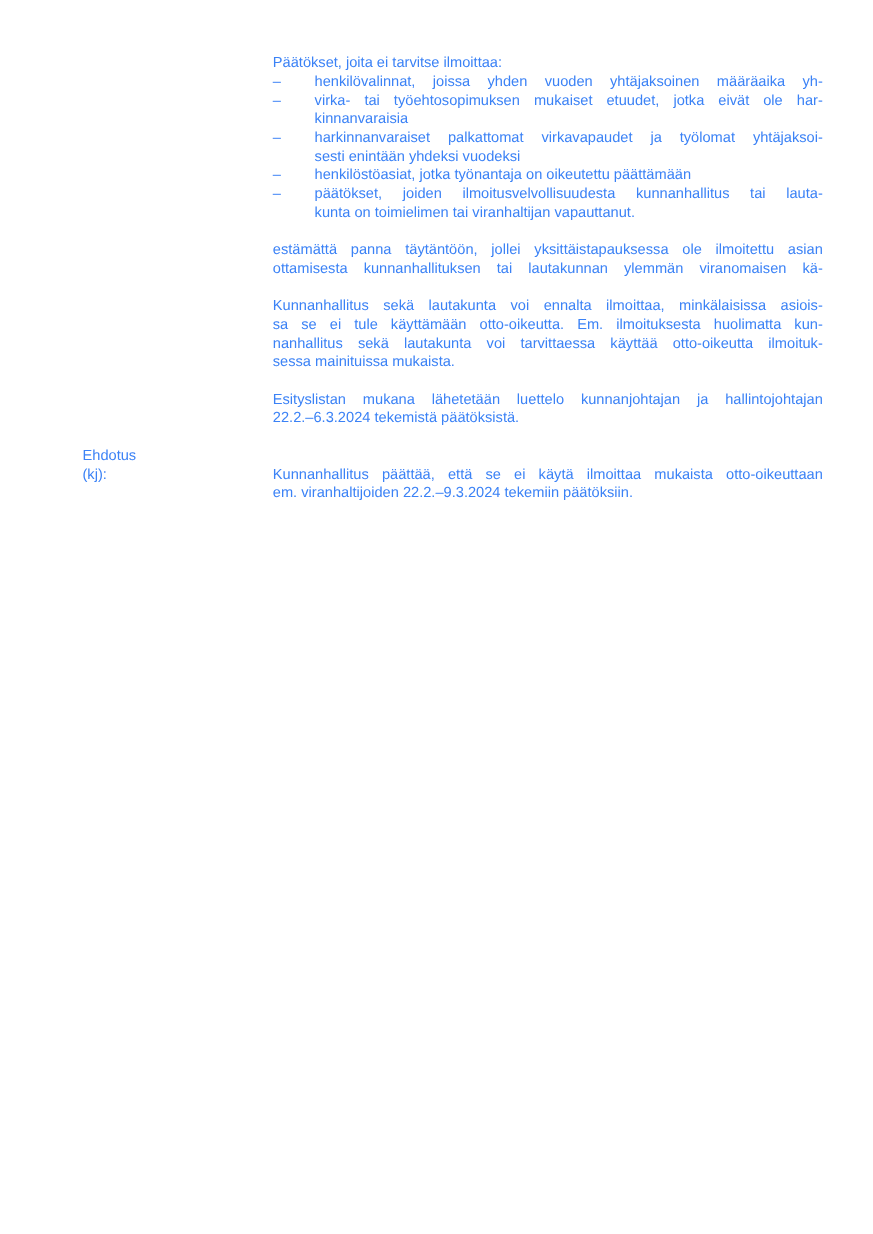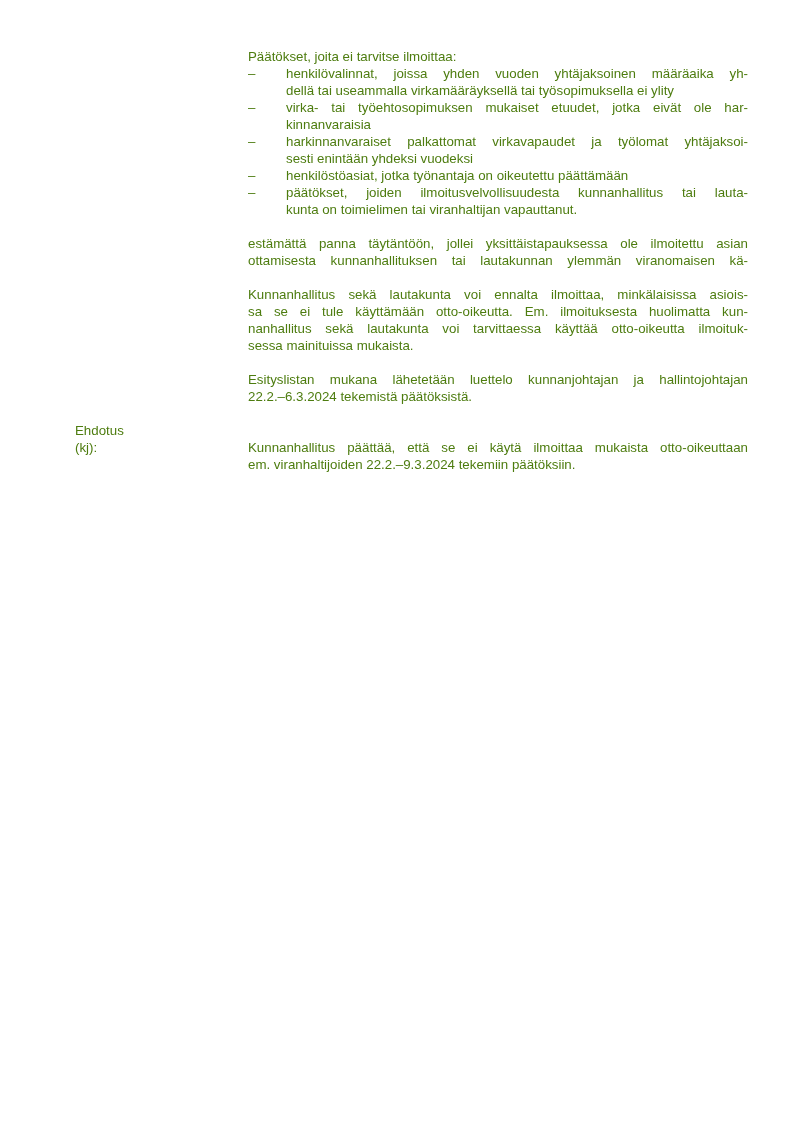--- a/index.html
+++ b/index.html
@@ -6,21 +6,21 @@
   html, body { margin: 0; padding: 0; }
   body { background: #ffffff; }
   .page {
     position: relative;
     width: 794px;
     height: 1122px;
     background: #ffffff;
     font-family: "Liberation Sans", sans-serif;
     font-size: 13.3px;
     line-height: 17px;
-    color: #4d7c0f;
+    color: #3b82f6;
     overflow: hidden;
   }
   .doc {
     position: absolute;
     left: 75px;
     top: 48px;
     width: 673px;
   }
   .row { display: flex; align-items: flex-start; }
   .label-col { flex: 0 0 173px; width: 173px; }
@@ -42,21 +42,20 @@
           <div class="line">Päätökset, joita ei tarvitse ilmoittaa:</div>
         </div>
       </div>
       <div class="row" style="margin-bottom: 17px;">
         <div class="label-col"></div>
         <div class="content-col">
           <div class="bullet-item">
             <span class="dash">–</span>
             <div class="bullet-text">
               <div class="line just">henkilövalinnat, joissa yhden vuoden yhtäjaksoinen määräaika yh-</div>
-              <div class="line">dellä tai useammalla virkamääräyksellä tai työsopimuksella ei ylity</div>
             </div>
           </div>
           <div class="bullet-item">
             <span class="dash">–</span>
             <div class="bullet-text">
               <div class="line just">virka- tai työehtosopimuksen mukaiset etuudet, jotka eivät ole har-</div>
               <div class="line">kinnanvaraisia</div>
             </div>
           </div>
           <div class="bullet-item">

